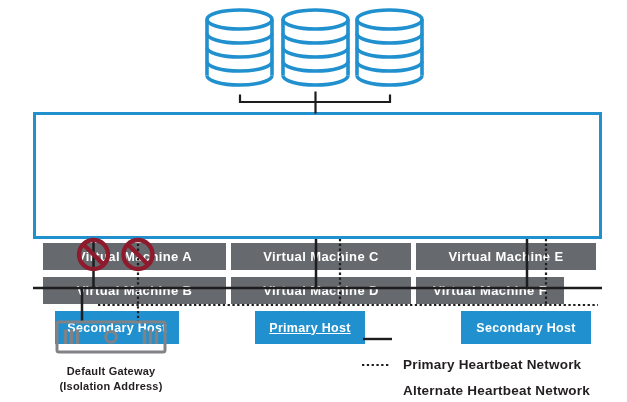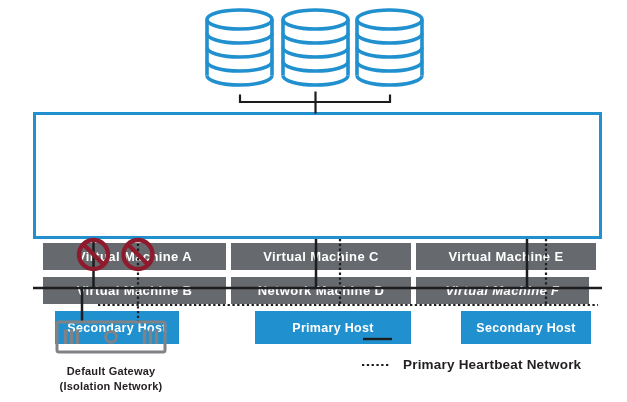--- a/index.html
+++ b/index.html
@@ -78,33 +78,34 @@
 </head>
 <body>
 
 <div id="stage">
 
   <div id="cluster-box" class="abs">
     <div class="vm row1" style="left:7px;  width:183px;">Virtual Machine A</div>
     <div class="vm row1" style="left:195px; width:180px;">Virtual Machine C</div>
     <div class="vm row1" style="left:380px; width:180px;">Virtual Machine E</div>
     <div class="vm row2" style="left:7px;  width:183px;">Virtual Machine B</div>
-    <div class="vm row2" style="left:195px; width:180px;">Network Machine D</div>
-    <div class="vm row2" style="left:380px; width:173px;font-style:italic;">Virtual Machine F</div>
+    <div class="vm row2" style="left:195px; width:180px;">Virtual Machine D</div>
+    <div class="vm row2" style="left:380px; width:148px;">Virtual Machine F</div>
     <div class="host" style="left:19px;  width:124px;">Secondary Host</div>
-    <div class="host" style="left:219px; width:156px;">Primary Host</div>
+    <div class="host" style="left:219px; width:110px;text-decoration:underline;">Primary Host</div>
     <div class="host" style="left:425px; width:130px;">Secondary Host</div>
   </div>
 
   <div id="gateway-label">
     <div>Default Gateway</div>
-    <div>(Isolation Network)</div>
+    <div>(Isolation Address)</div>
   </div>
 
   <div class="legend-label" style="top:331px;">Primary Heartbeat Network</div>
+  <div class="legend-label" style="top:357px;">Alternate Heartbeat Network</div>
 
   <svg id="linework" width="627" height="402" viewBox="0 0 627 402">
 
     <g class="ln-blue" stroke-width="3.6">
 
       <ellipse cx="239.5" cy="19.5" rx="32.5" ry="9.5"></ellipse>
       <path d="M207 19.5 V75.5 M272 19.5 V75.5"></path>
       <path d="M207 33.5 A32.5 9.5 0 0 0 272 33.5 M207 47.5 A32.5 9.5 0 0 0 272 47.5 M207 61.5 A32.5 9.5 0 0 0 272 61.5 M207 75.5 A32.5 9.5 0 0 0 272 75.5"></path>
 
       <ellipse cx="315.5" cy="19.5" rx="32.5" ry="9.5"></ellipse>

